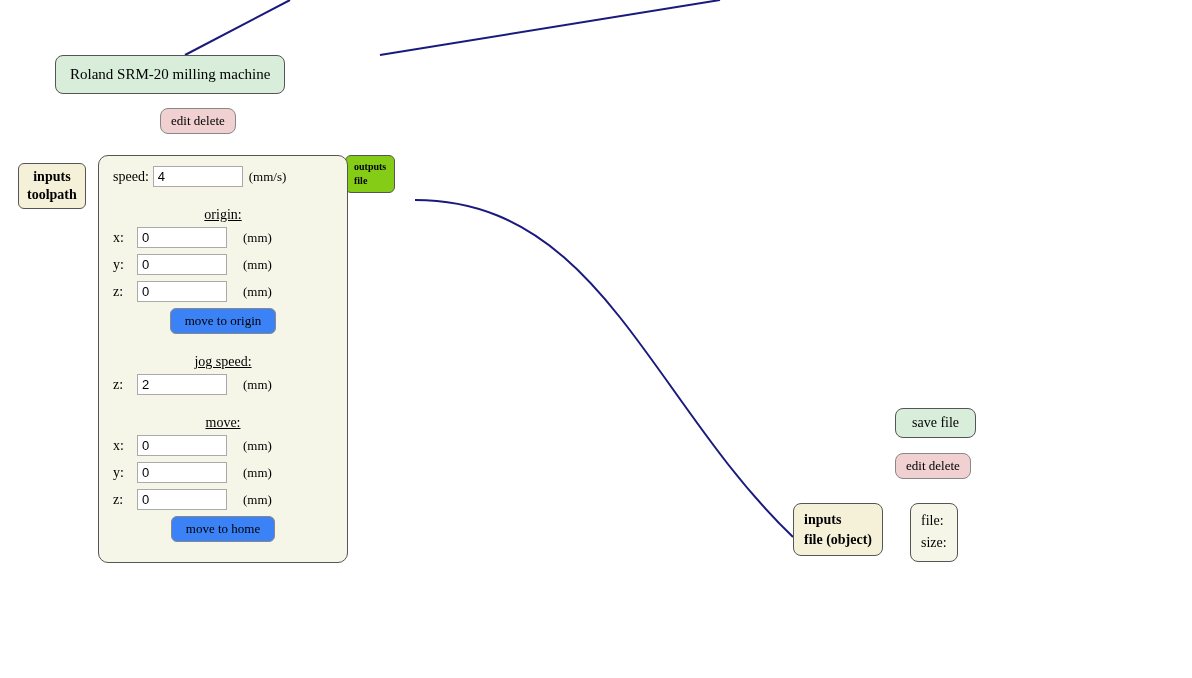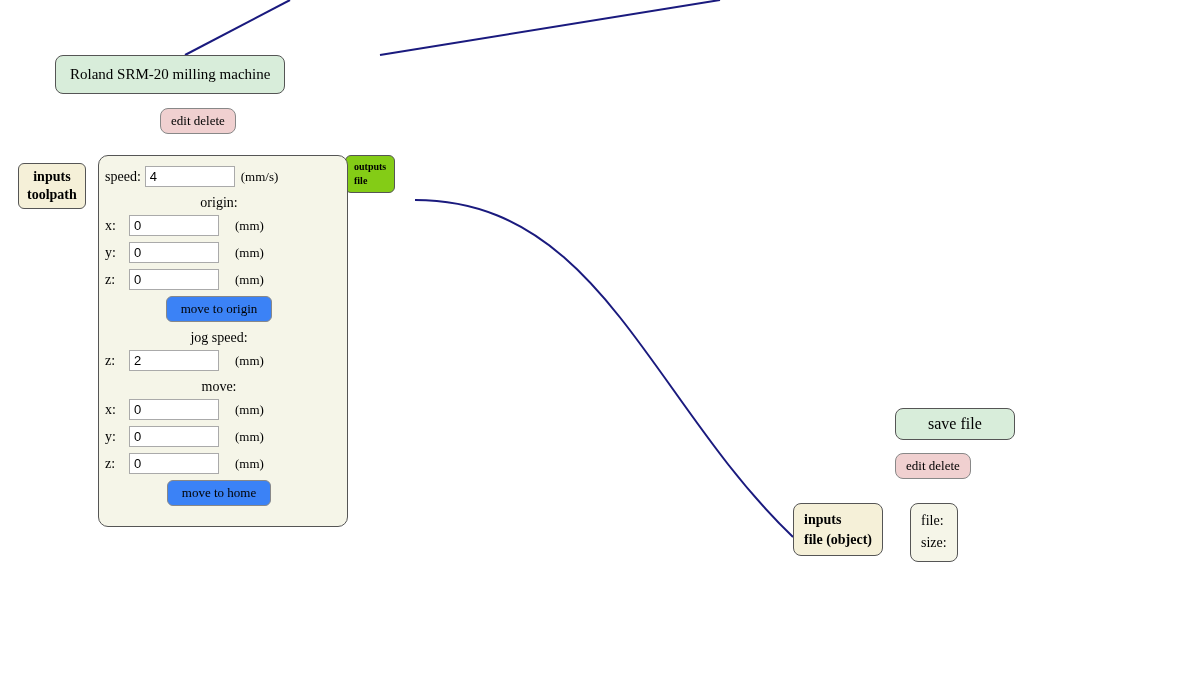--- a/index.html
+++ b/index.html
@@ -72,21 +72,21 @@
     }
 
     
     .main-panel {
       position: absolute;
       left: 98px;
       top: 155px;
       background: #f5f5e8;
       border: 1.5px solid #555;
       border-radius: 10px;
-      padding: 10px 14px 14px 6px;
+      padding: 10px 14px 14px 14px;
       width: 250px;
     }
 
     .panel-row {
       display: flex;
       align-items: center;
       margin-bottom: 6px;
     }
 
     .panel-row label {
@@ -105,21 +105,22 @@
 
     .panel-row .unit {
       margin-left: 16px;
       font-size: 13px;
     }
 
     .section-label {
       text-align: center;
       font-size: 14px;
       margin-bottom: 4px;
-      margin-top: 8px;
+      margin-top: 20px;
+      text-decoration: underline;
     }
 
     .speed-row {
       display: flex;
       align-items: center;
       margin-bottom: 6px;
     }
     .speed-row label { font-size: 14px; margin-right: 4px; }
     .speed-row input { width: 90px; border: 1px solid #aaa; padding: 2px 4px; font-size: 13px; background: white; }
     .speed-row .unit { margin-left: 6px; font-size: 13px; }
@@ -137,22 +138,22 @@
     }
 
     
     .save-file-node {
       position: absolute;
       left: 895px;
       top: 408px;
       background: #d8edda;
       border: 1.5px solid #555;
       border-radius: 8px;
-      padding: 6px 32px;
-      font-size: 16px;
+      padding: 6px 16px;
+      font-size: 14px;
     }
 
     
     .edit-delete-save {
       position: absolute;
       left: 895px;
       top: 453px;
       background: #f0d0d0;
       border: 1.5px solid #888;
       border-radius: 8px;

